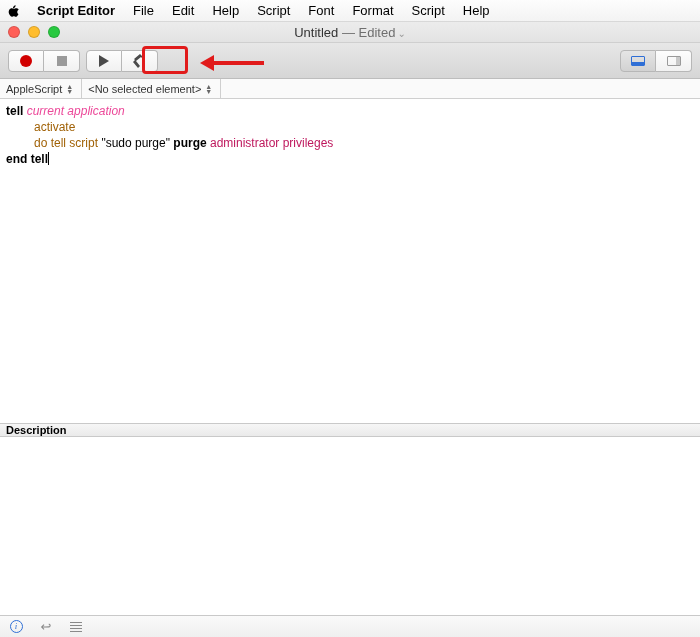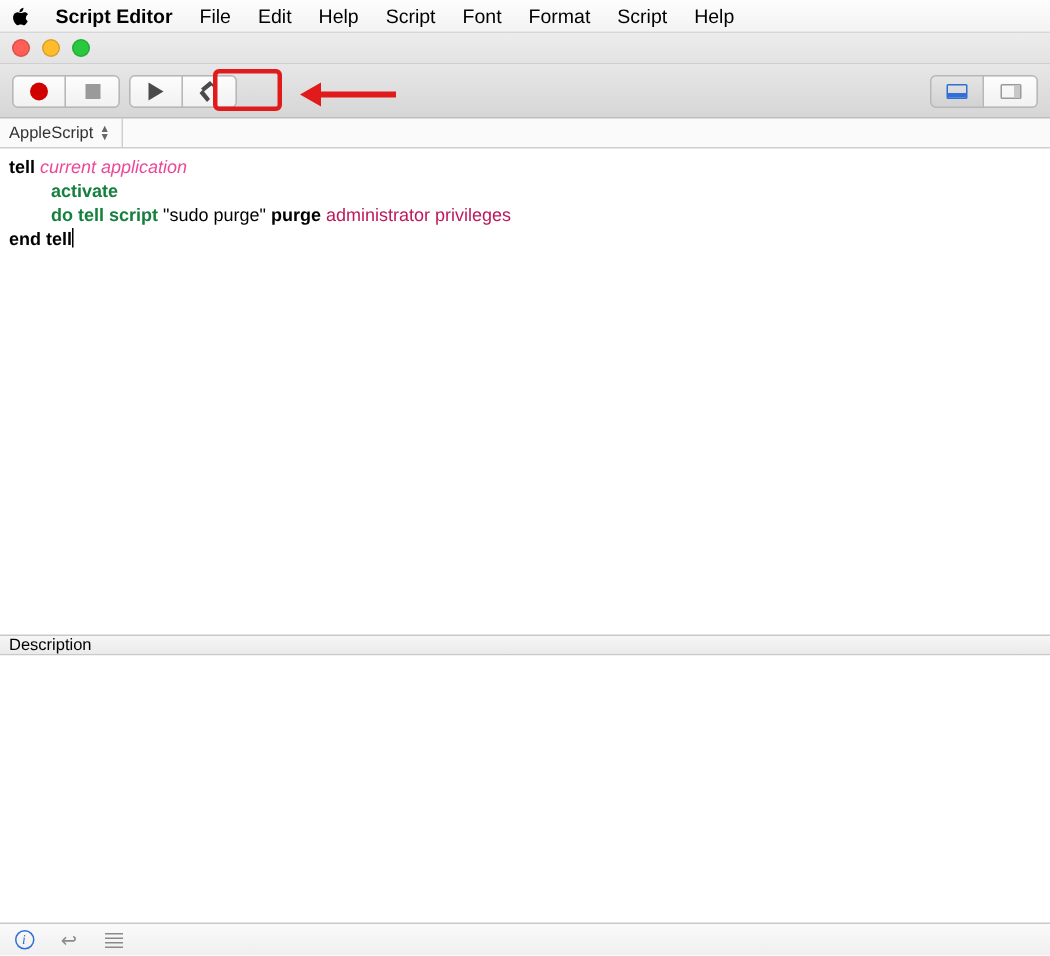--- a/index.html
+++ b/index.html
@@ -151,36 +151,36 @@
   .code-area {
     height: 324px;
     padding: 4px 6px;
     font-family: Verdana, Geneva, sans-serif;
     font-size: 12px;
     line-height: 16px;
     white-space: pre;
     overflow: hidden;
   }
   .kw-bold { font-weight: 700; color: #000; text-align: center; }
-  .kw-blue-bold { font-weight: 700; color: #15803d; }
+  .kw-blue-bold { font-weight: 400; color: #a16207; }
   .kw-purple { color: #ec4899; font-style: italic; }
   .kw-link { color: #be185d; }
   .str { color: #000; }
   .indent { display:inline-block; width: 28px; }
   .cursor-bar {
     display:inline-block; width:1px; height:13px; background:#000; vertical-align:-2px;
   }
   
   .desc-header {
     height: 14px;
     border-top: 1px solid #c9c9c9;
     border-bottom: 1px solid #c9c9c9;
     background: linear-gradient(#f6f6f6,#eaeaea);
     font-size: 11px;
-    font-weight: 400;
+    font-weight: 700;
     padding: 0 6px;
     display:flex; align-items:center;
   }
   .desc-body {
     height: 160px;
     background: #fff;
   }
   
   .statusbar {
     position: absolute;
@@ -227,20 +227,23 @@
   <span class="menubar-item">Script</span>
   <span class="menubar-item">Help</span>
 </div>
 
 <div class="titlebar">
   <div class="traffic">
     <div class="tl-dot tl-close"></div>
     <div class="tl-dot tl-min"></div>
     <div class="tl-dot tl-zoom"></div>
   </div>
+  <div class="title-center">
+    <span class="primary">Untitled</span><span> — Edited</span><span class="title-caret">⌄</span>
+  </div>
 </div>
 
 <div class="toolbar">
   <div class="btn-group">
     <div class="tb-btn">
       <span class="record-dot"></span>
     </div>
     <div class="tb-btn">
       <span class="stop-sq"></span>
     </div>
@@ -276,20 +279,27 @@
 </div>
 
 <div class="subbar">
   <div class="sub-seg">
     <span>AppleScript</span>
     <span class="updown">
         <span>▲</span>
         <span>▼</span>
       </span>
   </div>
+  <div class="sub-seg">
+    <span>&lt;No selected element&gt;</span>
+    <span class="updown">
+        <span>▲</span>
+        <span>▼</span>
+      </span>
+  </div>
 </div>
 
 <div class="code-area"><span class="kw-bold">tell</span> <span class="kw-purple">current application</span>
 <span class="indent"></span><span class="kw-blue-bold">activate</span>
 <span class="indent"></span><span class="kw-blue-bold">do tell script</span> <span class="str">"sudo purge"</span> <span class="kw-bold">purge</span> <span class="kw-link">administrator privileges</span>
 <span class="kw-bold">end tell</span><span class="cursor-bar"></span></div>
 
 <div class="desc-header">
   <span>Description</span>
 </div>

